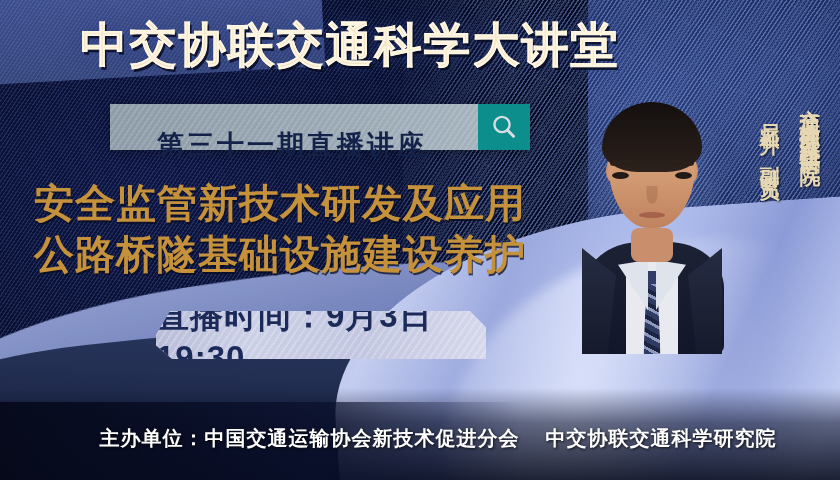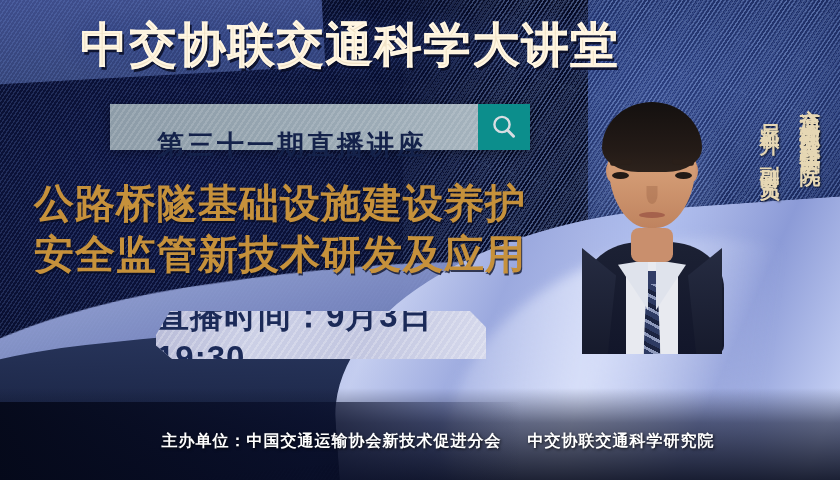--- a/index.html
+++ b/index.html
@@ -237,21 +237,21 @@
     text-shadow:1px 1px 2px rgba(0,0,0,.6);
   }
   .vtext-org{right:16px;top:92px;font-size:21px;letter-spacing:5px;}
   .vtext-name{right:56px;top:108px;font-size:20px;letter-spacing:5px;}
 
   
   .footer{
     position:absolute;left:0;right:0;bottom:28px;
     text-align:center;
     color:#ffffff;
-    font-size:16px;font-weight:bold;letter-spacing:1px;
+    font-size:20px;font-weight:bold;letter-spacing:1px;
     text-shadow:1px 1px 3px rgba(0,0,0,.8);
     white-space:nowrap;
     padding-left:36px;
   }
   .footer .gap{display:inline-block;width:26px;}
 </style>
 </head>
 <body>
 
 <div id="poster">
@@ -297,22 +297,22 @@
     <div class="subbar-text">第三十一期直播讲座</div>
     <div class="subbar-icon">
       <svg width="30" height="30" viewBox="0 0 30 30" aria-hidden="true">
         <circle cx="13" cy="12.5" r="7.6" fill="none" stroke="#d8dde2" stroke-width="2.4"></circle>
         <line x1="18.6" y1="18.2" x2="24.5" y2="24.2" stroke="#d8dde2" stroke-width="3" stroke-linecap="round"></line>
       </svg>
     </div>
   </div>
 
   <div class="headline">
+    <div>安全监管新技术研发及应用</div>
     <div>公路桥隧基础设施建设养护</div>
-    <div>安全监管新技术研发及应用</div>
   </div>
 
   <div class="timepill">
     <span>直播时间：9月3日19:30</span>
   </div>
 
   <div class="vtext vtext-org">交通运输部公路科学研究院</div>
   <div class="vtext vtext-name">尼颖升 副研究员</div>
 
   <div class="footer">

